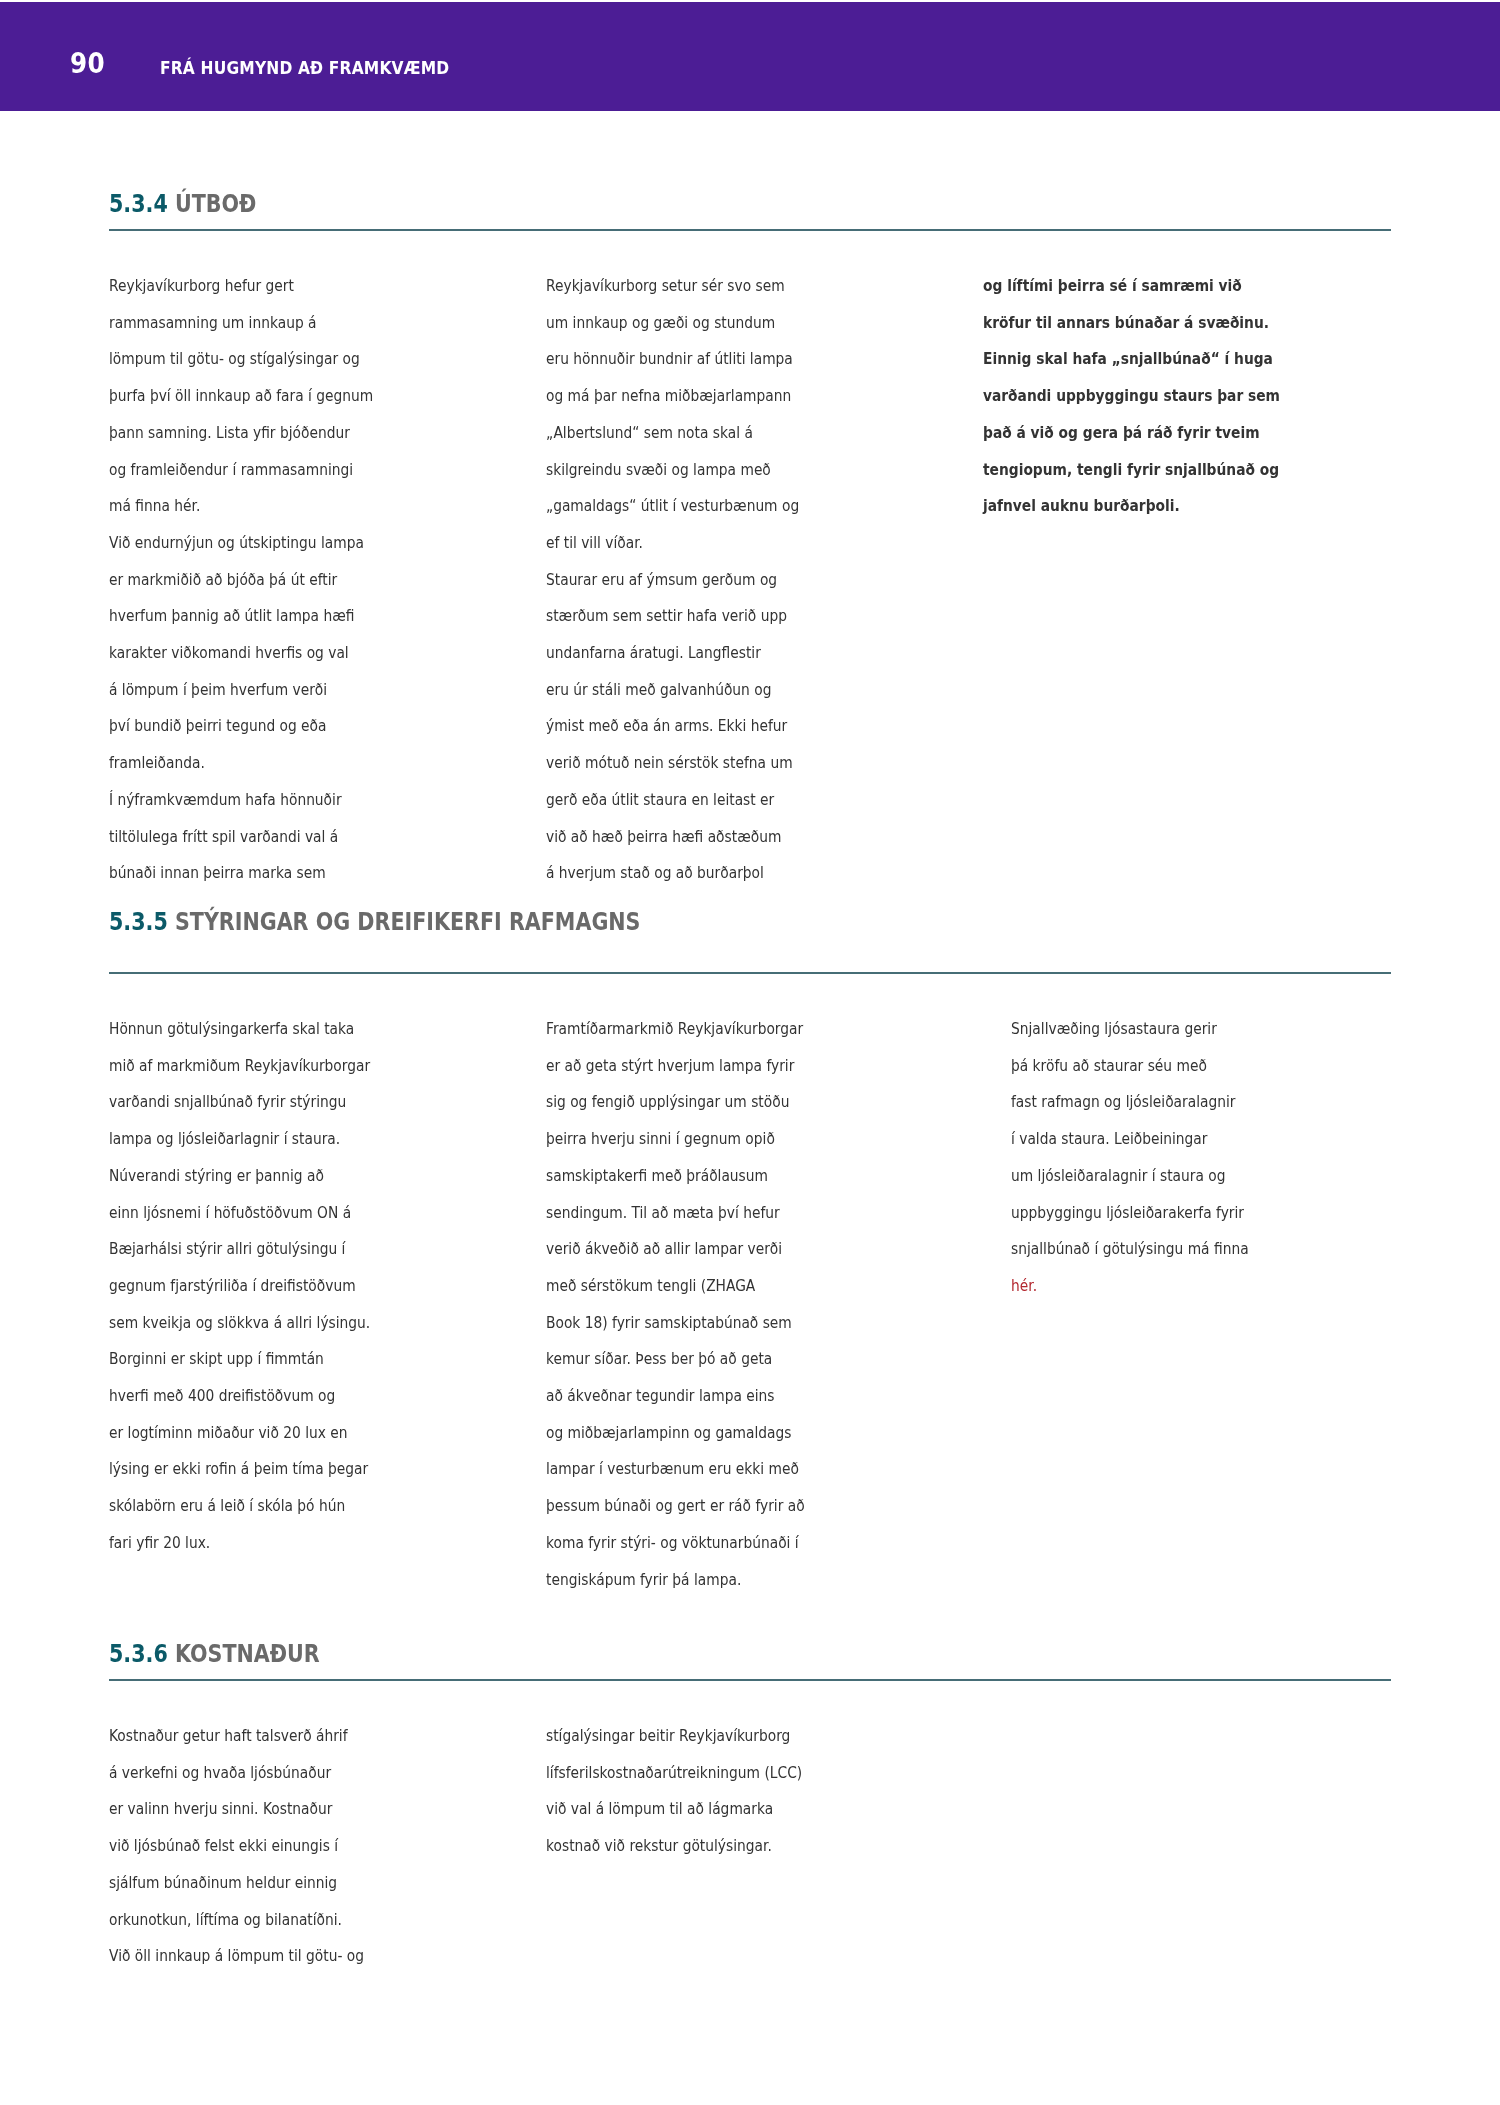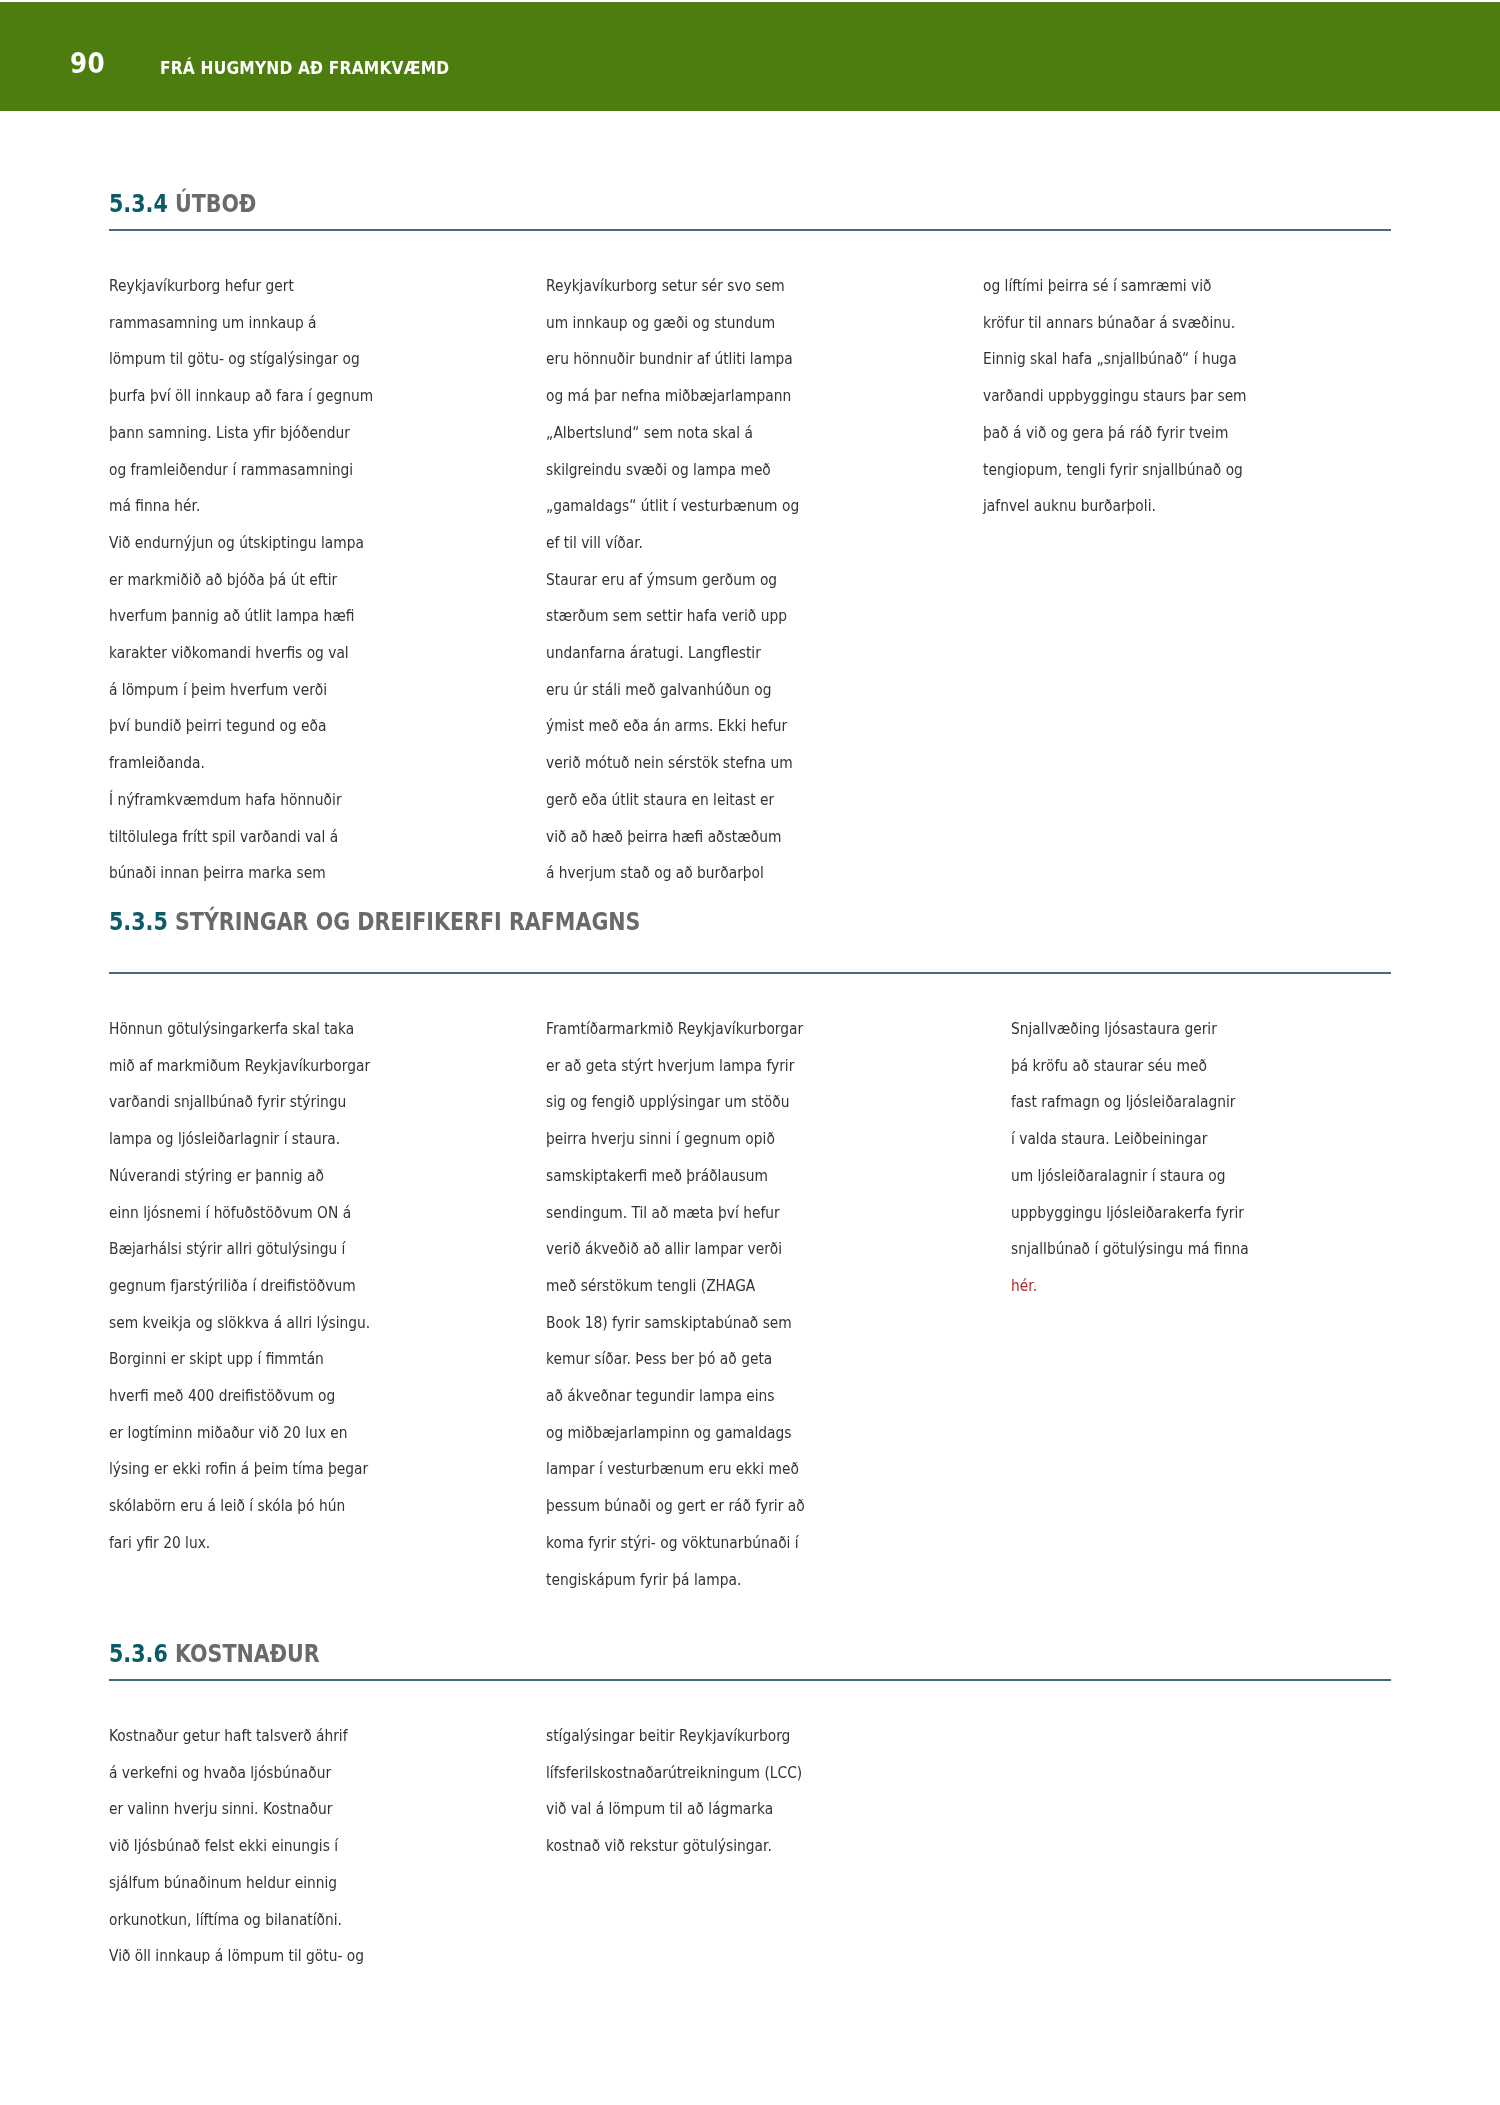--- a/index.html
+++ b/index.html
@@ -1,18 +1,18 @@
 <!DOCTYPE html>
 <html><head>
   <meta charset="utf-8">
   <style>
     html, body { margin: 0; padding: 0; background: #ffffff; }
     body { width: 1500px; height: 2105px; position: relative; overflow: hidden;
            font-family: "Liberation Sans", "DejaVu Sans", sans-serif; }
-    .header { position: absolute; left: 0; top: 2px; width: 1500px; height: 109px; background: #4d7c0f; }
+    .header { position: absolute; left: 0; top: 2px; width: 1500px; height: 109px; background: #4c1d95; }
     .page-num { position: absolute; left: 70px; top: 44px; color: #ffffff; font-weight: bold; font-size: 29px; letter-spacing: 0.5px;
                 font-family: "DejaVu Sans", sans-serif; transform: scaleX(0.85); transform-origin: left center; }
     .running-title { position: absolute; left: 160px; top: 55px; color: #ffffff; font-weight: bold; font-size: 18px;
                      font-family: "DejaVu Sans", sans-serif; transform: scaleX(0.86); transform-origin: left center; letter-spacing: 0.2px; }
     .section-heading { position: absolute; left: 109px; width: 1282px; font-family: "DejaVu Sans", sans-serif; font-weight: bold;
                        font-size: 24px; color: #6a6a6a; }
     .section-heading .htext { display: inline-block; transform: scaleX(0.86); transform-origin: left center; white-space: nowrap; }
     .section-heading .num { color: #0b5a68; }
     .section-rule { position: absolute; left: 109px; width: 1282px; height: 2px; background: #466d76; }
     .col { position: absolute; width: 430px; font-family: "DejaVu Sans", sans-serif; font-size: 15px; line-height: 36.7px; color: #333333; }
@@ -64,21 +64,21 @@
     <span class="line">Staurar eru af ýmsum gerðum og</span>
     <span class="line">stærðum sem settir hafa verið upp</span>
     <span class="line">undanfarna áratugi.  Langflestir</span>
     <span class="line">eru úr stáli með galvanhúðun og</span>
     <span class="line">ýmist með eða án arms.  Ekki hefur</span>
     <span class="line">verið mótuð nein sérstök stefna um</span>
     <span class="line">gerð eða útlit staura en leitast er</span>
     <span class="line">við að hæð þeirra hæfi aðstæðum</span>
     <span class="line">á hverjum stað og að burðarþol</span>
   </div>
-<div class="col" style="left:983px; top:268px;">
+<div class="col" style="left:983px; top:268px;font-weight:bold;">
     <span class="line">og líftími þeirra sé í samræmi við</span>
     <span class="line">kröfur til annars búnaðar á svæðinu.</span>
     <span class="line">Einnig skal hafa „snjallbúnað“ í huga</span>
     <span class="line">varðandi uppbyggingu staurs þar sem</span>
     <span class="line">það á við og gera þá ráð fyrir tveim</span>
     <span class="line">tengiopum, tengli fyrir snjallbúnað og</span>
     <span class="line">jafnvel auknu burðarþoli.</span>
   </div>
 
 <div class="section-heading" style="top:908px;">

